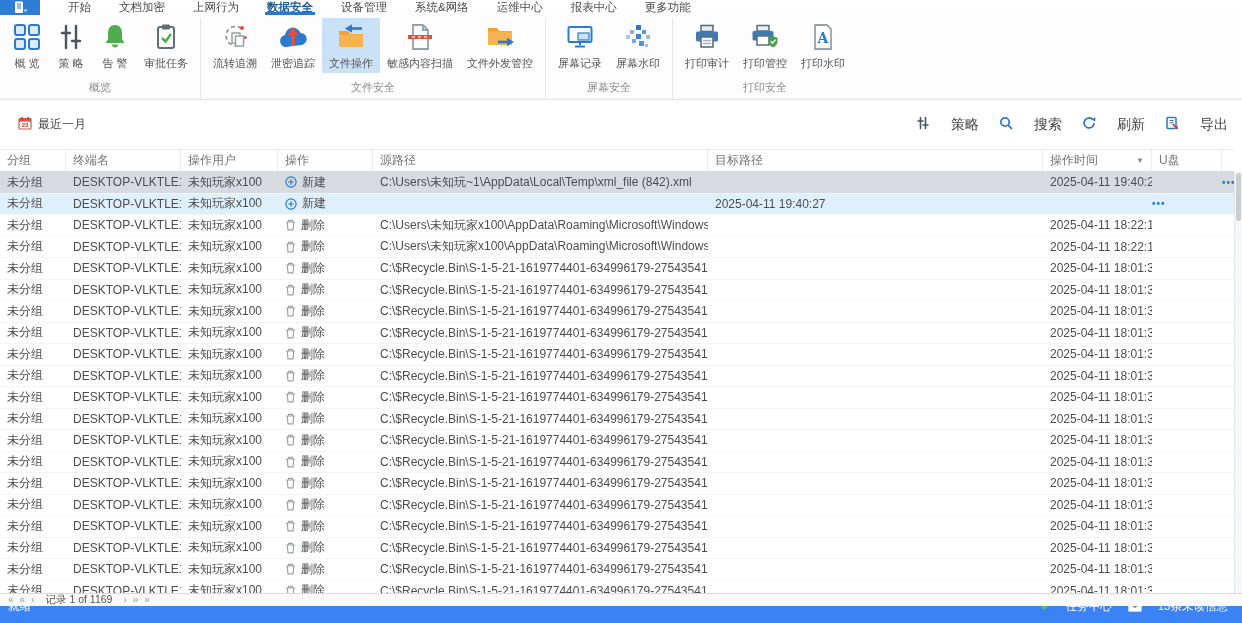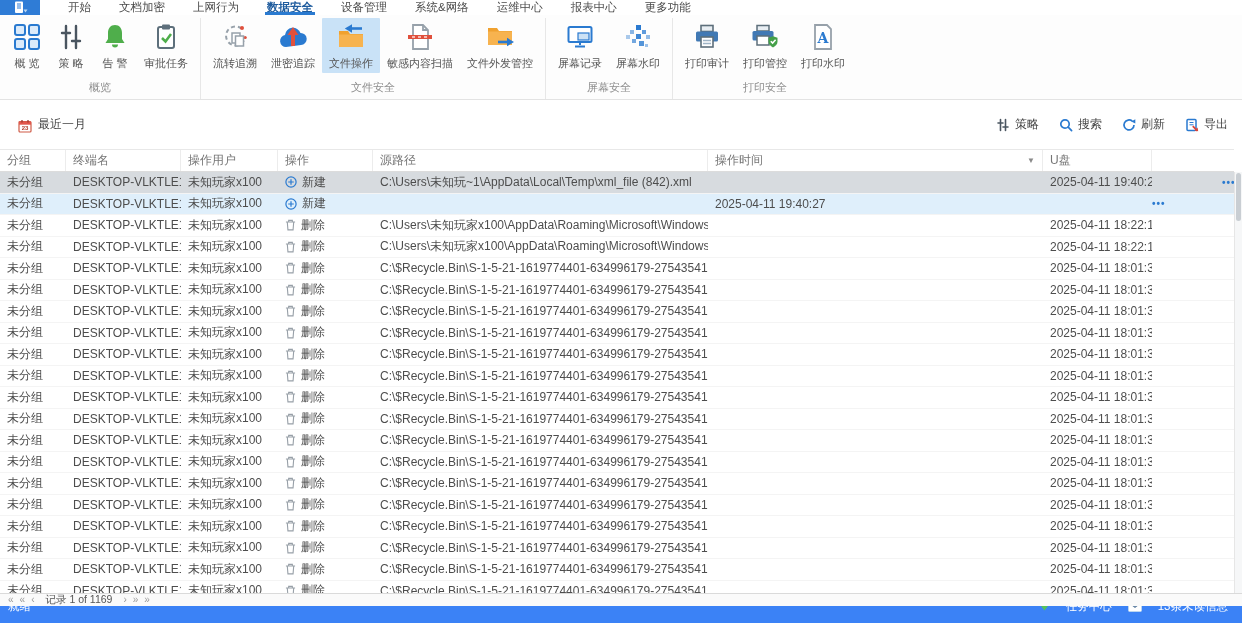--- a/index.html
+++ b/index.html
@@ -20,23 +20,23 @@
   .ribbon-group { display:flex; flex-direction:column; padding:0 5px; }
   .ribbon-group + .ribbon-group { border-left:1px solid #e7e7e7; }
   .ribbon-items { display:flex; flex:1; align-items:flex-start; }
   .ribbon-item { display:flex; flex-direction:column; align-items:center; padding:4px 7px 2px; cursor:pointer; border-radius:1px; }
   .ribbon-item.selected { background:#c9e2f7; }
   .ribbon-item svg { width:30px; height:30px; display:block; }
   .rlabel { font-size:11px; color:#555; margin-top:4px; white-space:nowrap; }
   .group-label { text-align:center; font-size:11px; color:#8d8d8d; padding:3px 0 4px; white-space:nowrap; }
   
   .filter-bar { height:49px; display:flex; align-items:center; justify-content:space-between; padding:0 14px 0 18px; background:#fff; }
-  .date-filter { display:flex; align-items:flex-end; gap:6px; font-size:12px; color:#444; cursor:pointer; }
+  .date-filter { display:flex; align-items:flex-start; gap:6px; font-size:12px; color:#444; cursor:pointer; }
   .toolbar-actions { display:flex; gap:20px; }
-  .tb-action { display:flex; align-items:center; gap:5px; font-size:12px; color:#444; cursor:pointer; }
+  .tb-action { display:flex; align-items:flex-start; gap:21px; font-size:14px; color:#444; cursor:pointer; }
   .tb-action svg { width:14px; height:14px; display:block; }
   
   .grid { position:relative; width:1242px; }
   .gridrow-tmpl, .grid-header, .grid-row { display:grid; grid-template-columns:66px 115px 97px 95px 335px 335px 109px 70px 12px; }
   .grid-header { height:23px; border-top:1px solid #e8e8e8; border-bottom:1px solid #dcdcdc; align-items:center; background:#fff; width:1234px; }
   .hcell { height:100%; display:flex; align-items:center; padding:0 7px; font-size:12px; color:#757575; border-right:1px solid #ececec; white-space:nowrap; overflow:hidden; cursor:pointer; }
   .hcell .caret { margin-left:auto; font-size:8px; color:#8a8a8a; }
   .grid-body { height:421px; overflow:hidden; width:1234px; }
   .grid-row { height:21.5px; align-items:center; font-size:12px; color:#4d4d4d; border-bottom:1px solid #f4f4f4; background:#fff; cursor:pointer; }
   .grid-row.selected { background:#d7dbdf; }
@@ -295,20 +295,23 @@
     <div class="hcell">
         <span>操作用户</span>
       </div>
     <div class="hcell">
         <span>操作</span>
       </div>
     <div class="hcell">
         <span>源路径</span>
       </div>
     <div class="hcell">
+        <span>目标路径</span>
+      </div>
+    <div class="hcell">
         <span>操作时间</span>
         <span class="caret">▼</span>
       </div>
     <div class="hcell">
         <span>U盘</span>
       </div>
     <div class="hcell" style="border-right:none;"></div>
   </div>
   <div class="grid-body">
       <div class="grid-row selected">

